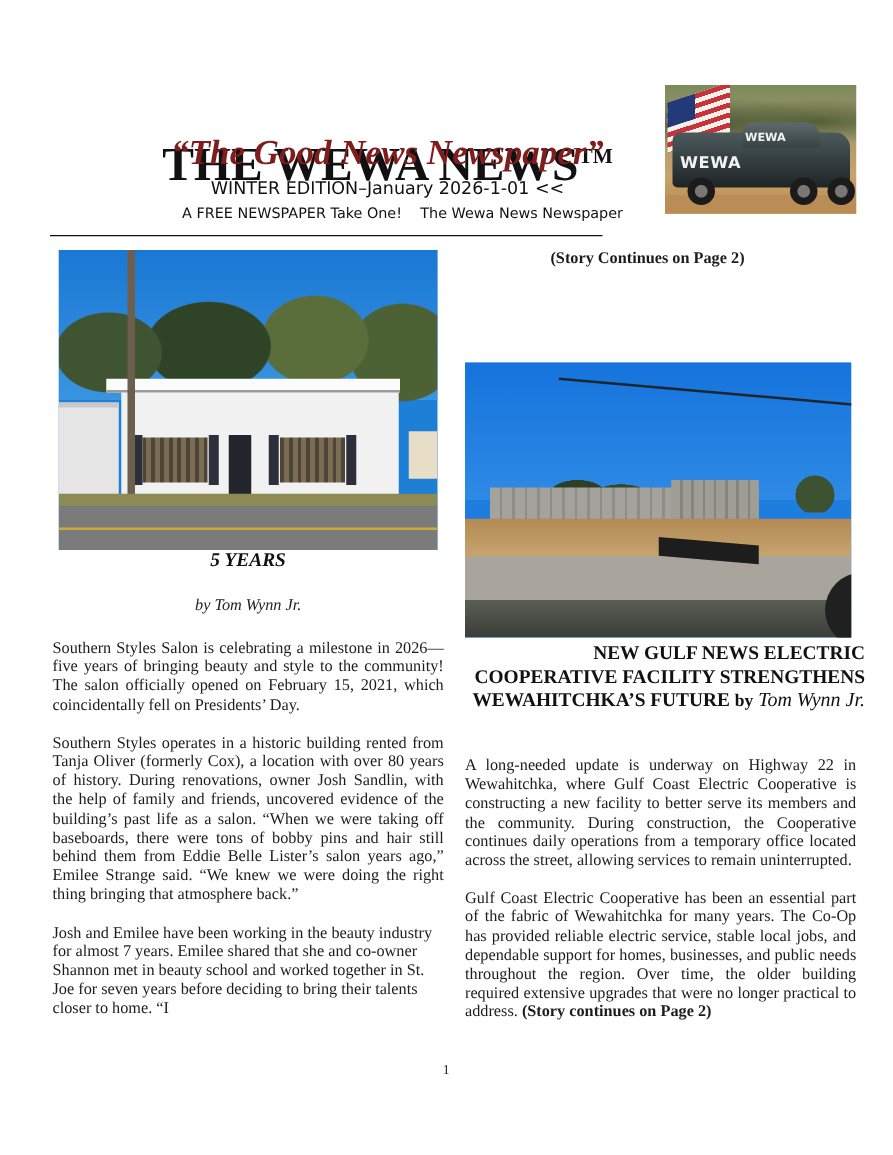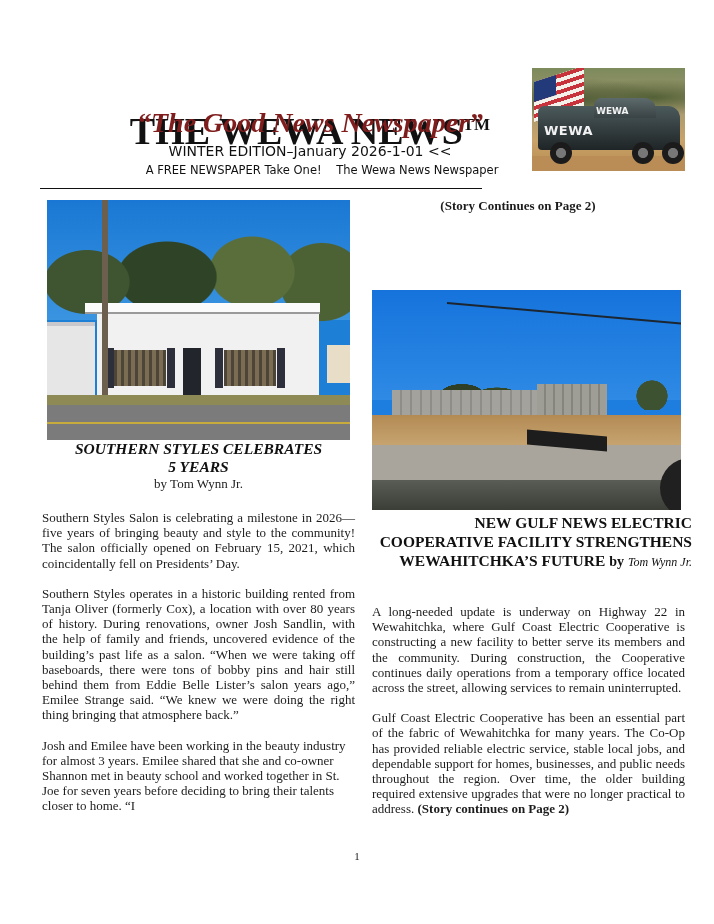--- a/index.html
+++ b/index.html
@@ -58,33 +58,33 @@
   .co-op-photo .walls { position: absolute; left: 20px; top: 100px; width: 215px; height: 28px; background: repeating-linear-gradient(90deg, #a3a29c 0 8px, #8e8d87 8px 10px); }
   .co-op-photo .walls2 { position: absolute; left: 165px; top: 94px; width: 70px; height: 34px; background: repeating-linear-gradient(90deg, #9e9d96 0 7px, #85847d 7px 9px); }
   .co-op-photo .dirt { position: absolute; left: 0; top: 125px; width: 309px; height: 35px; background: linear-gradient(180deg, #b38a54, #c9a874); }
   .co-op-photo .gravel { position: absolute; left: 0; top: 155px; width: 309px; height: 35px; background: #a9a59c; }
   .co-op-photo .silt { position: absolute; left: 155px; top: 143px; width: 80px; height: 15px; background: #1d1d1d; transform: skewY(5deg); }
   .co-op-photo .road { position: absolute; left: 0; top: 190px; width: 309px; height: 30px; background: linear-gradient(180deg, #5a5d55, #3b3e37); }
   .co-op-photo .mirror { position: absolute; left: 288px; top: 168px; width: 30px; height: 60px; border-radius: 30px 0 0 30px; background: #202020; }
 
   
   .headline-left { left: 47px; top: 440px; width: 303px; text-align: center; font-weight: bold; font-style: italic; font-size: 15.5px; line-height: 18px; color: #111; }
-  .byline-left { left: 47px; top: 476px; width: 303px; text-align: center; font-size: 13px; line-height: 16px; color: #222; }
+  .byline-left { left: 47px; top: 476px; width: 303px; text-align: center; font-style: italic; font-size: 13px; line-height: 16px; color: #222; }
 
   .body-text { font-family: "Liberation Serif", serif; font-size: 13px; line-height: 15.2px; color: #1c1c1c; text-align: justify; }
   .body-text p { margin: 0 0 15px 0; }
   .left-col { left: 42px; top: 510px; width: 313px; }
   .left-col p.last { text-align: left; }
 
   .right-top { left: 358px; top: 198px; width: 320px; text-align: center; font-size: 13px; line-height: 15.2px; color: #1c1c1c; }
   .right-top .cont { font-weight: bold; font-size: 13px; }
 
   .headline-right { left: 372px; top: 513px; width: 320px; font-weight: bold; font-size: 15.5px; line-height: 19px; color: #111; }
   .headline-right .by-prefix { font-size: 14px; }
-  .headline-right .by-name { font-weight: normal; font-style: italic; font-size: 12px; }
+  .headline-right .by-name { font-weight: normal; font-style: italic; font-size: 16px; }
 
   .right-col { left: 372px; top: 604px; width: 313px; }
   .bold-inline { font-weight: bold; }
 
   .page-num { left: 352px; top: 850px; width: 10px; text-align: center; font-size: 11px; color: #222; }
 </style>
 </head>
 <body>
 
 <div class="abs masthead-title"><span>THE WEWA NEWS</span><span class="tm">TM</span></div>
@@ -122,29 +122,28 @@
   <div class="shutter" style="left:168px"></div>
   <div class="win2"></div>
   <div class="shutter" style="left:230px"></div>
   <div class="pole"></div>
   <div class="grass"></div>
   <div class="road"></div>
   <div class="yellow-line"></div>
 </div>
 
 <div class="abs headline-left">
-  <div>SOUTHERN STYLES CELEBRATES</div>
   <div>5 YEARS</div>
 </div>
 <div class="abs byline-left">by Tom Wynn Jr.</div>
 
 <div class="abs body-text left-col">
   <p>Southern Styles Salon is celebrating a milestone in 2026—five years of bringing beauty and style to the community! The salon officially opened on February 15, 2021, which coincidentally fell on Presidents’ Day.</p>
   <p>Southern Styles operates in a historic building rented from Tanja Oliver (formerly Cox), a location with over 80 years of history. During renovations, owner Josh Sandlin, with the help of family and friends, uncovered evidence of the building’s past life as a salon. “When we were taking off baseboards, there were tons of bobby pins and hair still behind them from Eddie Belle Lister’s salon years ago,” Emilee Strange said. “We knew we were doing the right thing bringing that atmosphere back.”</p>
-  <p class="last">Josh and Emilee have been working in the beauty industry for almost 3 years. Emilee shared that she and co-owner Shannon met in beauty school and worked together in St. Joe for seven years before deciding to bring their talents closer to home. “I</p>
+  <p class="last">Josh and Emilee have been working in the beauty industry for almost 7 years. Emilee shared that she and co-owner Shannon met in beauty school and worked together in St. Joe for seven years before deciding to bring their talents closer to home. “I</p>
 </div>
 
 <div class="abs right-top">
   <div class="cont">(Story Continues on Page 2)</div>
 </div>
 
 <div class="abs co-op-photo">
   <div class="sky"></div>
   <div class="wire"></div>
   <div class="treeline"></div>

